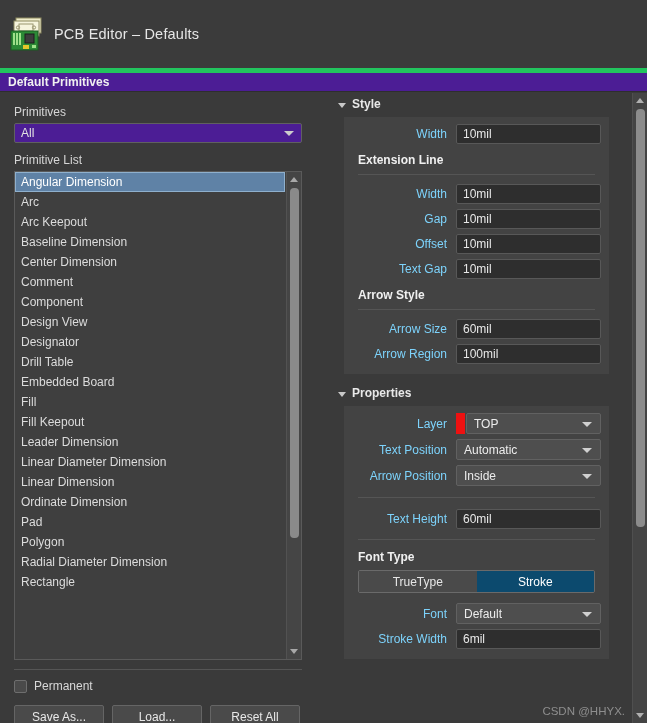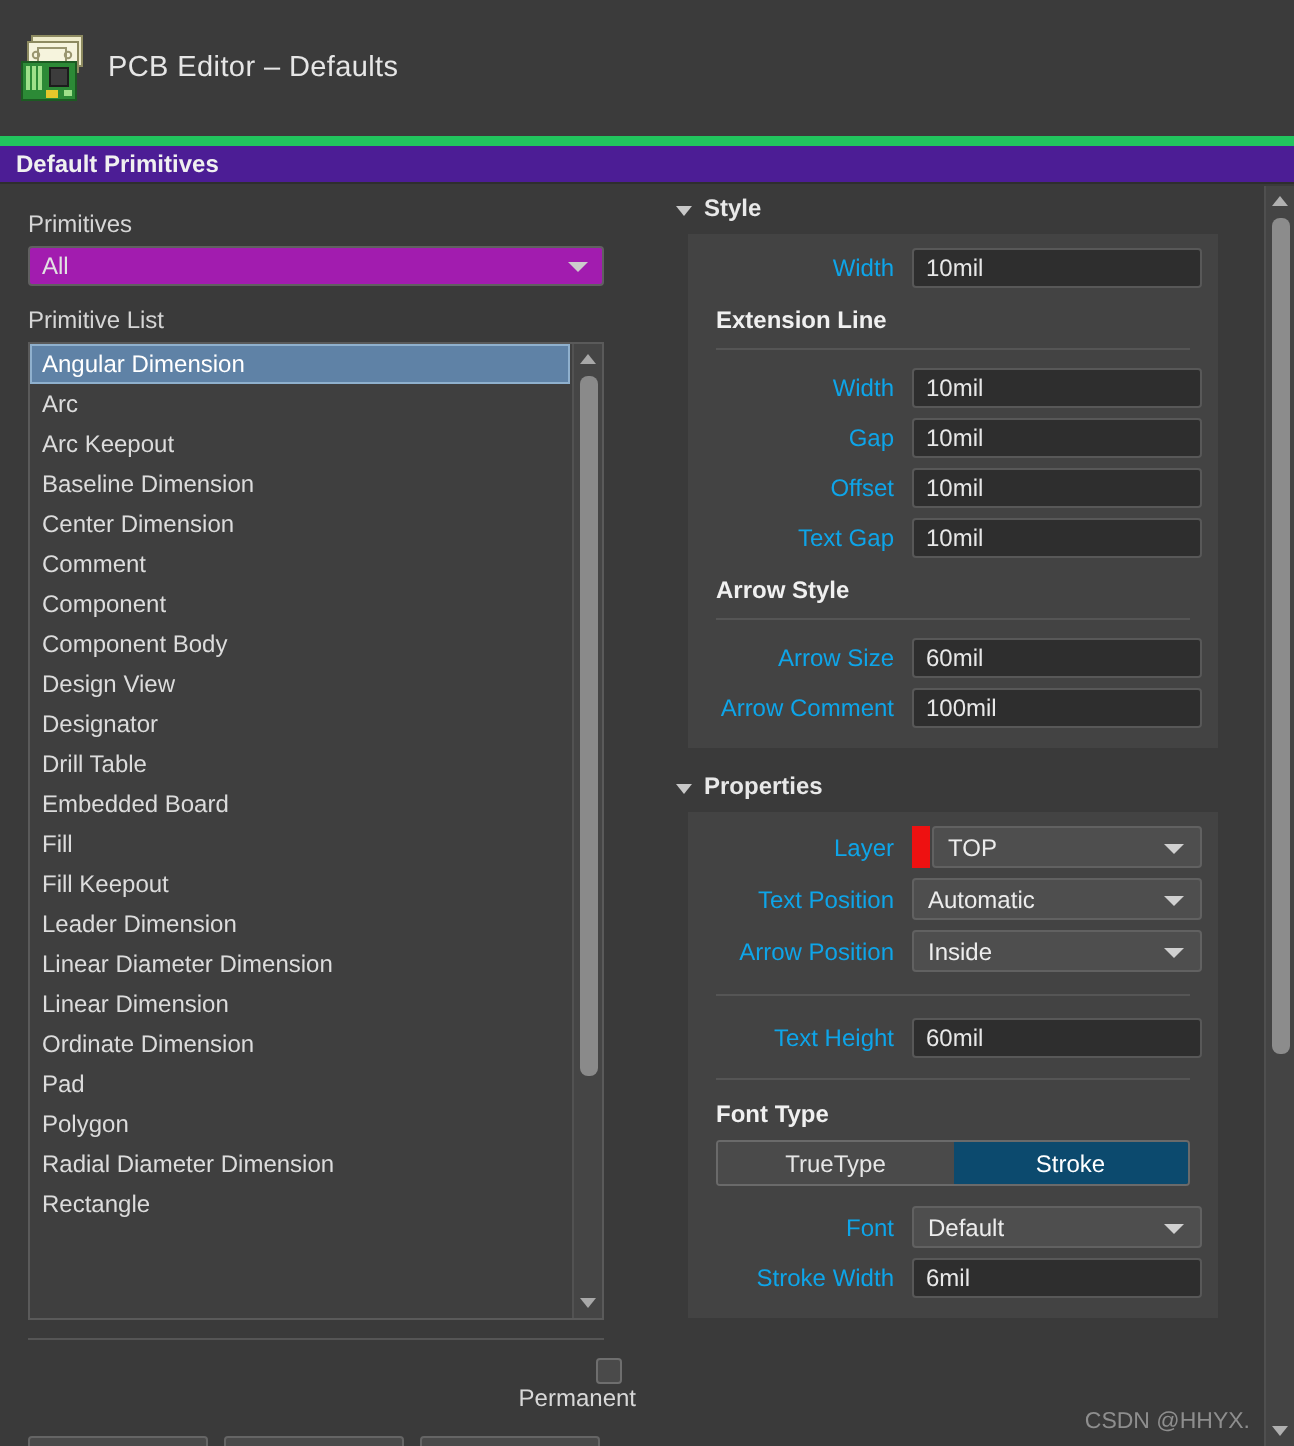--- a/index.html
+++ b/index.html
@@ -73,21 +73,21 @@
   }
   
   .field-label {
     font-size: 12px;
     color: #d6d6d6;
     margin-bottom: 4px;
   }
   .combo {
     position: relative;
     height: 20px;
-    background: #a21caf;
+    background: #4c1d95;
     border: 1px solid #606060;
     border-radius: 2px;
     box-sizing: border-box;
     display: flex;
     align-items: center;
     padding-left: 6px;
     color: #e2e2e2;
     font-size: 12px;
   }
   .combo .caret {
@@ -158,21 +158,20 @@
   .divider-h {
     width: 288px;
     height: 1px;
     background: #555555;
     margin-top: 9px;
   }
   .check-row {
     display: flex;
     align-items: flex-end;
     margin-top: 9px;
-    flex-direction: column;
   }
   .checkbox {
     width: 13px; height: 13px;
     background: #4a4a4a;
     border: 1px solid #6e6e6e;
     border-radius: 2px;
     box-sizing: border-box;
     margin-right: 7px;
   }
   .btn-row {
@@ -226,21 +225,21 @@
   .row {
     display: flex;
     align-items: center;
     margin-bottom: 5px;
   }
   .row .lbl {
     width: 108px;
     text-align: right;
     padding-right: 9px;
     font-size: 12px;
-    color: #0ea5e9;
+    color: #7dd3fc;
     box-sizing: border-box;
     flex: 0 0 auto;
   }
   .input {
     flex: 1 1 auto;
     height: 20px;
     background: #2e2e2e;
     border: 1px solid #585858;
     border-radius: 2px;
     box-sizing: border-box;
@@ -385,21 +384,20 @@
 
     <div class="listbox">
       <div class="list-scroll" id="list-scroll">
           <div class="list-item selected">Angular Dimension</div>
           <div class="list-item">Arc</div>
           <div class="list-item">Arc Keepout</div>
           <div class="list-item">Baseline Dimension</div>
           <div class="list-item">Center Dimension</div>
           <div class="list-item">Comment</div>
           <div class="list-item">Component</div>
-          <div class="list-item">Component Body</div>
           <div class="list-item">Design View</div>
           <div class="list-item">Designator</div>
           <div class="list-item">Drill Table</div>
           <div class="list-item">Embedded Board</div>
           <div class="list-item">Fill</div>
           <div class="list-item">Fill Keepout</div>
           <div class="list-item">Leader Dimension</div>
           <div class="list-item">Linear Diameter Dimension</div>
           <div class="list-item">Linear Dimension</div>
           <div class="list-item">Ordinate Dimension</div>
@@ -464,21 +462,21 @@
         </div>
 
         <div class="sub-head">Arrow Style</div>
         <div class="hr"></div>
 
         <div class="row">
           <span class="lbl">Arrow Size</span>
           <span class="input">60mil</span>
         </div>
         <div class="row" style="margin-bottom:0;">
-          <span class="lbl">Arrow Comment</span>
+          <span class="lbl">Arrow Region</span>
           <span class="input">100mil</span>
         </div>
       </div>
 
       <div class="group-head" style="margin-top:8px;">
         <span class="tri"></span>
         <span>Properties</span>
       </div>
 
       <div class="group-box">

